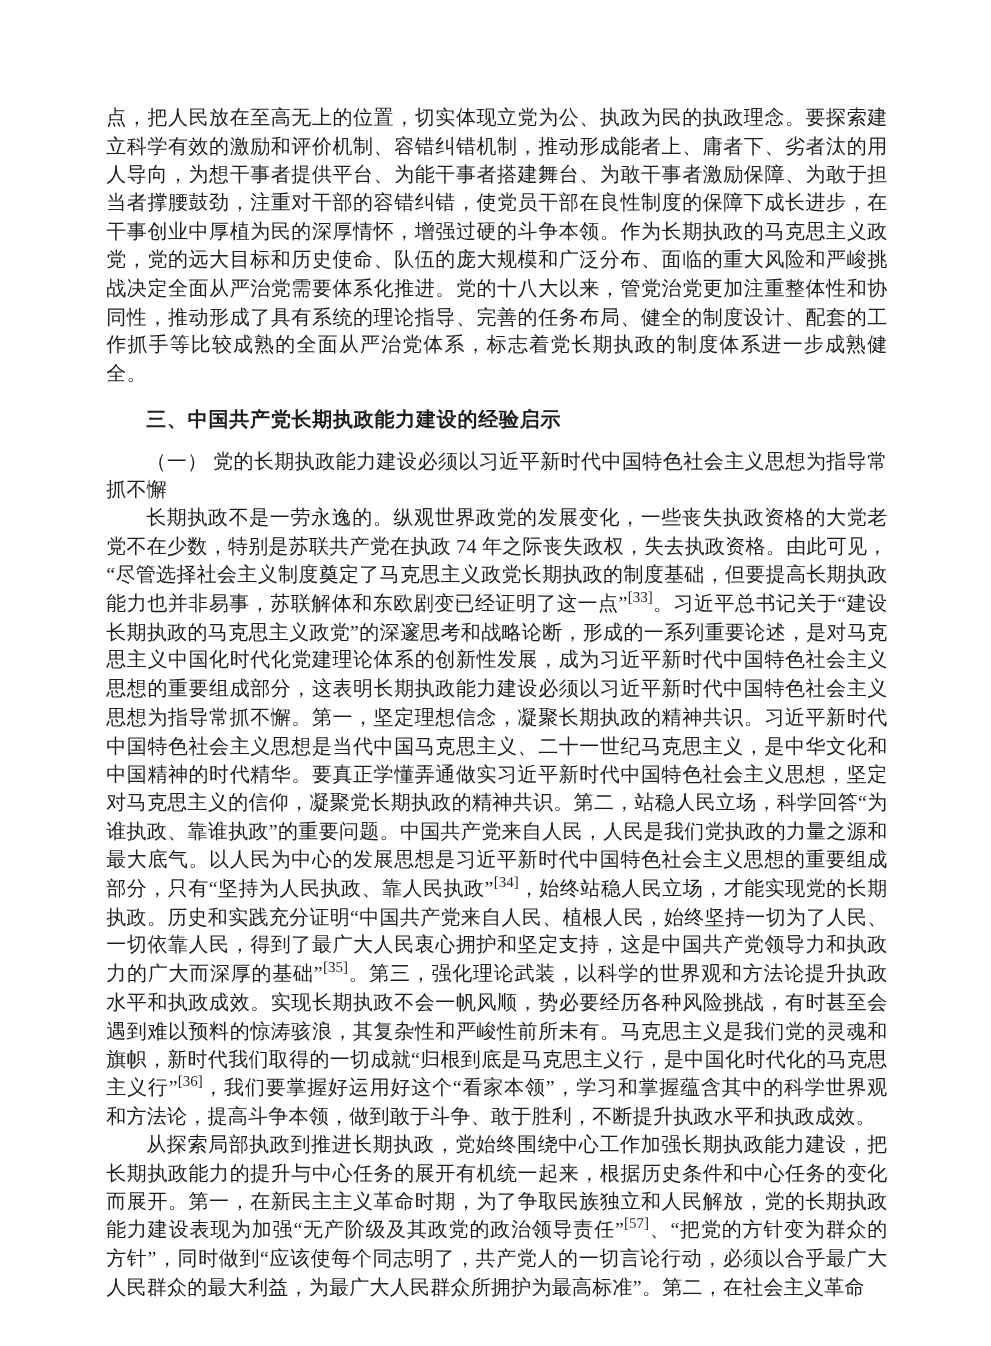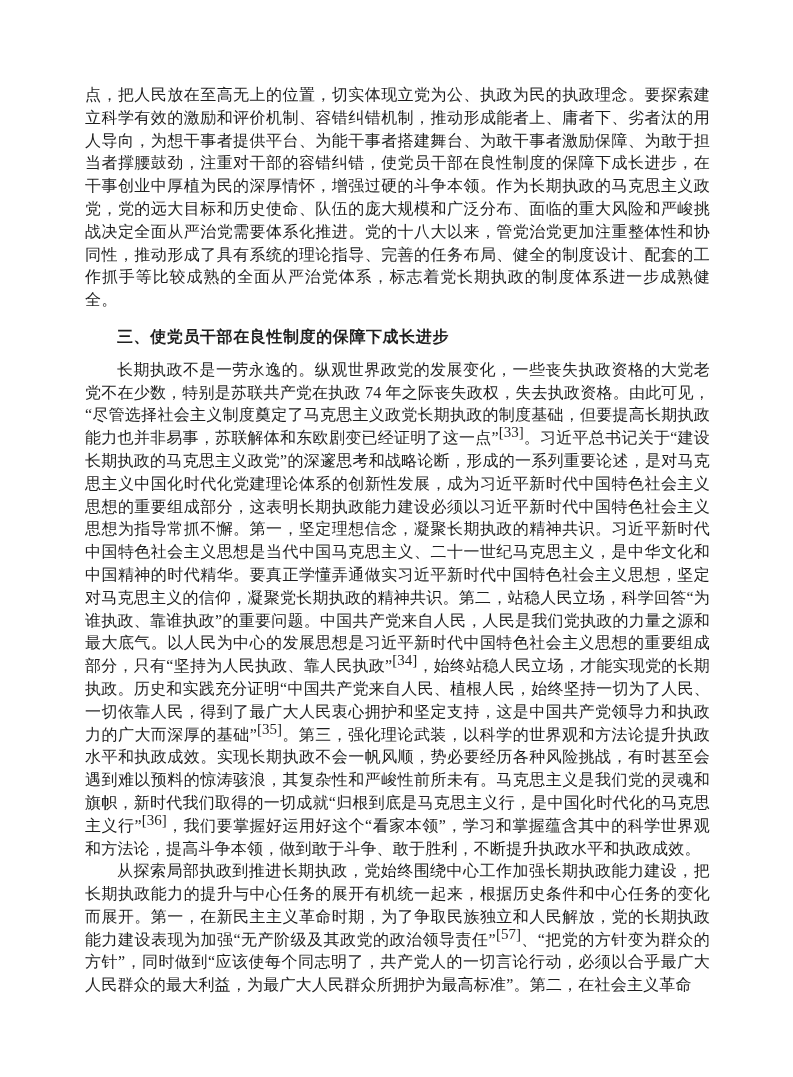--- a/index.html
+++ b/index.html
@@ -31,30 +31,31 @@
   .doc-body p.block.noindent {
     text-indent: 0;
   }
   .doc-body p.block.heading {
     font-family: "Liberation Sans", "DejaVu Sans", sans-serif;
     font-weight: 700;
     letter-spacing: 0.6px;
     margin: 14px 0 10px 0;
   }
   sup.footnote-ref {
-    font-size: 15px;
+    font-size: 12px;
     line-height: 0;
     vertical-align: super;
     letter-spacing: 0;
   }
 </style>
 </head>
 <body>
 
 <div class="page">
   <div class="doc-body">
       <p class="block body noindent">点，把人民放在至高无上的位置，切实体现立党为公、执政为民的执政理念。要探索建立科学有效的激励和评价机制、容错纠错机制，推动形成能者上、庸者下、劣者汰的用人导向，为想干事者提供平台、为能干事者搭建舞台、为敢干事者激励保障、为敢于担当者撑腰鼓劲，注重对干部的容错纠错，使党员干部在良性制度的保障下成长进步，在干事创业中厚植为民的深厚情怀，增强过硬的斗争本领。作为长期执政的马克思主义政党，党的远大目标和历史使命、队伍的庞大规模和广泛分布、面临的重大风险和严峻挑战决定全面从严治党需要体系化推进。党的十八大以来，管党治党更加注重整体性和协同性，推动形成了具有系统的理论指导、完善的任务布局、健全的制度设计、配套的工作抓手等比较成熟的全面从严治党体系，标志着党长期执政的制度体系进一步成熟健全。</p>
-      <p class="block heading">三、使党员干部在良性制度的保障下成长进步</p>
+      <p class="block heading">三、中国共产党长期执政能力建设的经验启示</p>
+      <p class="block body">（一） 党的长期执政能力建设必须以习近平新时代中国特色社会主义思想为指导常抓不懈</p>
       <p class="block body">长期执政不是一劳永逸的。纵观世界政党的发展变化，一些丧失执政资格的大党老党不在少数，特别是苏联共产党在执政 74 年之际丧失政权，失去执政资格。由此可见，“尽管选择社会主义制度奠定了马克思主义政党长期执政的制度基础，但要提高长期执政能力也并非易事，苏联解体和东欧剧变已经证明了这一点”<sup class="footnote-ref">[33]</sup>。习近平总书记关于“建设长期执政的马克思主义政党”的深邃思考和战略论断，形成的一系列重要论述，是对马克思主义中国化时代化党建理论体系的创新性发展，成为习近平新时代中国特色社会主义思想的重要组成部分，这表明长期执政能力建设必须以习近平新时代中国特色社会主义思想为指导常抓不懈。第一，坚定理想信念，凝聚长期执政的精神共识。习近平新时代中国特色社会主义思想是当代中国马克思主义、二十一世纪马克思主义，是中华文化和中国精神的时代精华。要真正学懂弄通做实习近平新时代中国特色社会主义思想，坚定对马克思主义的信仰，凝聚党长期执政的精神共识。第二，站稳人民立场，科学回答“为谁执政、靠谁执政”的重要问题。中国共产党来自人民，人民是我们党执政的力量之源和最大底气。以人民为中心的发展思想是习近平新时代中国特色社会主义思想的重要组成部分，只有“坚持为人民执政、靠人民执政”<sup class="footnote-ref">[34]</sup>，始终站稳人民立场，才能实现党的长期执政。历史和实践充分证明“中国共产党来自人民、植根人民，始终坚持一切为了人民、一切依靠人民，得到了最广大人民衷心拥护和坚定支持，这是中国共产党领导力和执政力的广大而深厚的基础”<sup class="footnote-ref">[35]</sup>。第三，强化理论武装，以科学的世界观和方法论提升执政水平和执政成效。实现长期执政不会一帆风顺，势必要经历各种风险挑战，有时甚至会遇到难以预料的惊涛骇浪，其复杂性和严峻性前所未有。马克思主义是我们党的灵魂和旗帜，新时代我们取得的一切成就“归根到底是马克思主义行，是中国化时代化的马克思主义行”<sup class="footnote-ref">[36]</sup>，我们要掌握好运用好这个“看家本领”，学习和掌握蕴含其中的科学世界观和方法论，提高斗争本领，做到敢于斗争、敢于胜利，不断提升执政水平和执政成效。</p>
       <p class="block body">从探索局部执政到推进长期执政，党始终围绕中心工作加强长期执政能力建设，把长期执政能力的提升与中心任务的展开有机统一起来，根据历史条件和中心任务的变化而展开。第一，在新民主主义革命时期，为了争取民族独立和人民解放，党的长期执政能力建设表现为加强“无产阶级及其政党的政治领导责任”<sup class="footnote-ref">[57]</sup>、“把党的方针变为群众的方针”，同时做到“应该使每个同志明了，共产党人的一切言论行动，必须以合乎最广大人民群众的最大利益，为最广大人民群众所拥护为最高标准”。第二，在社会主义革命</p>
     </div>
 
 </div>
 
 </body></html>

